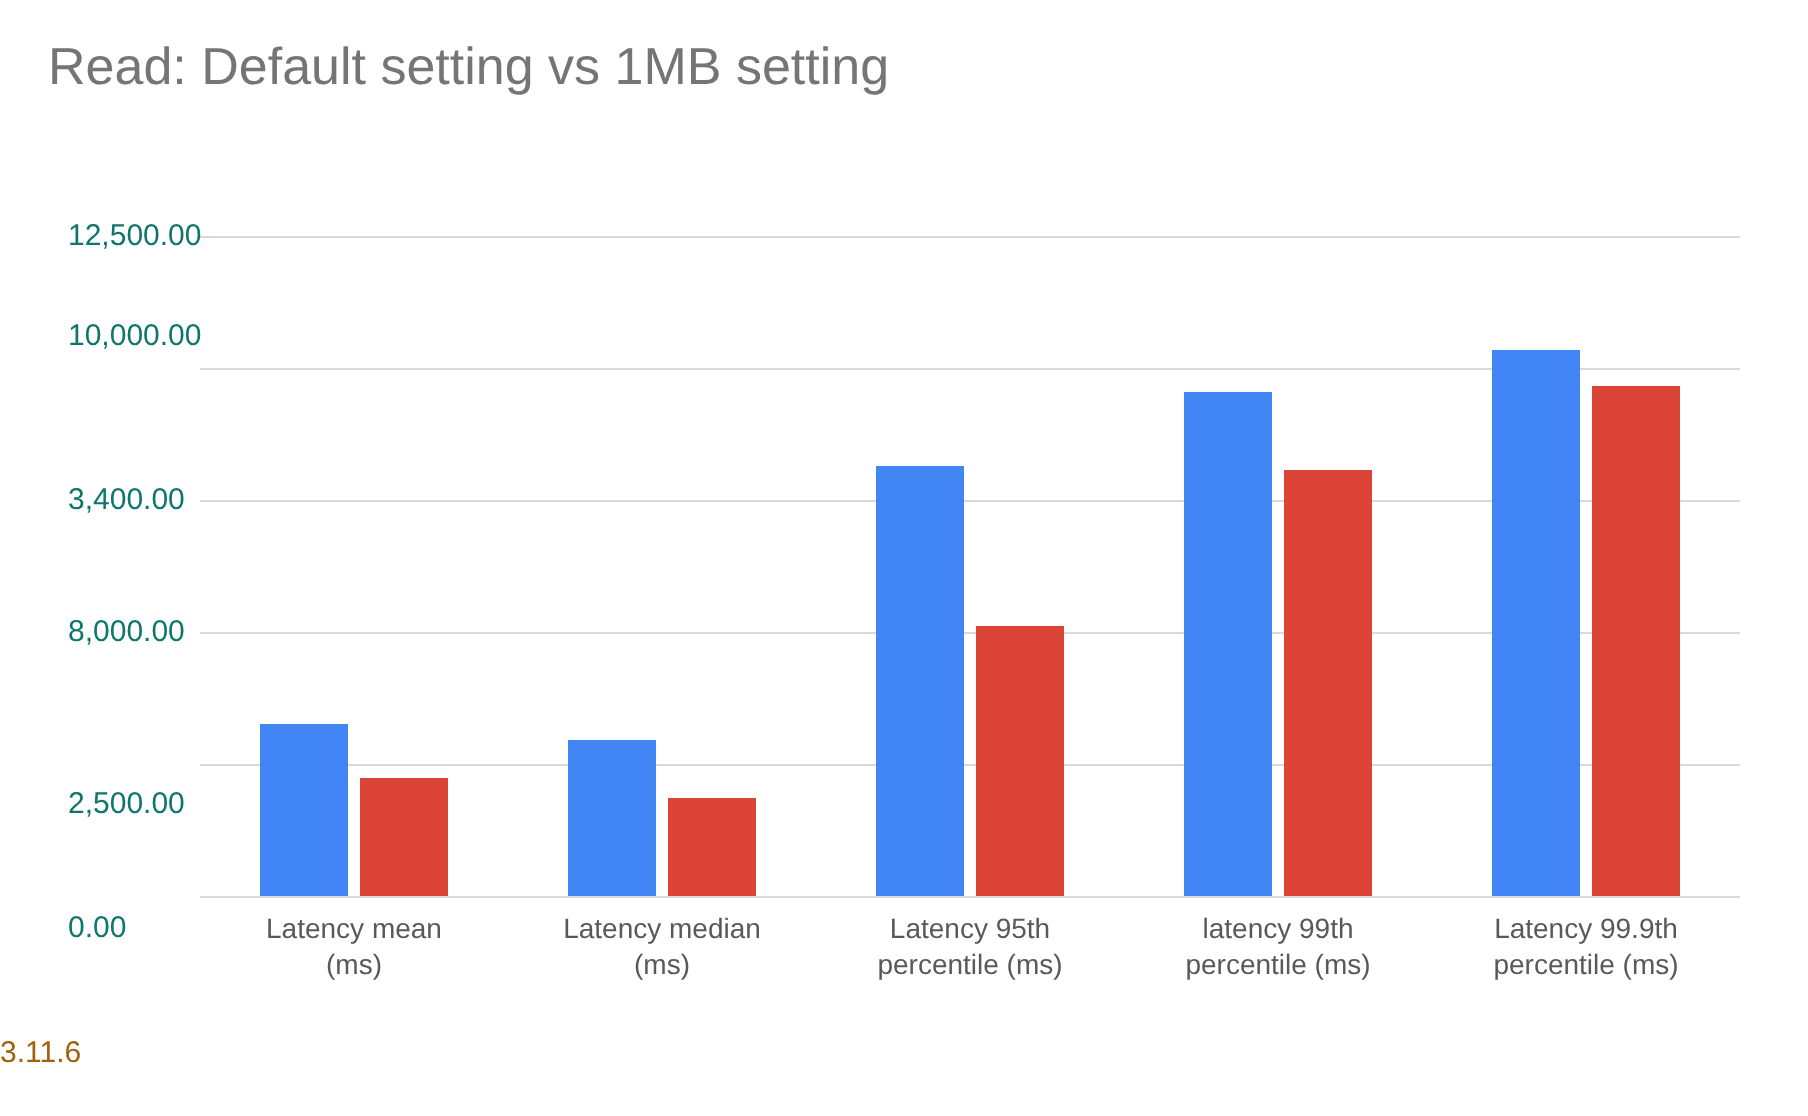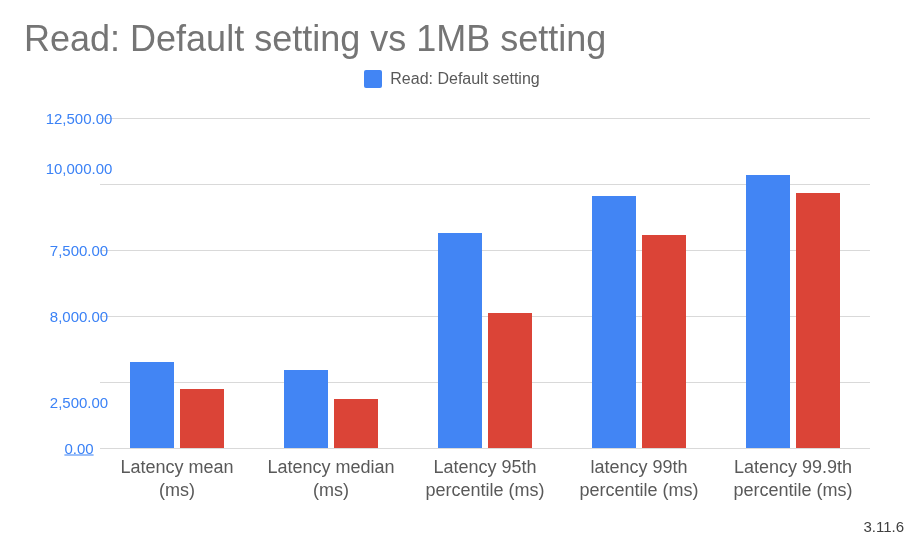--- a/index.html
+++ b/index.html
@@ -8,21 +8,21 @@
     width: 904px;
     height: 558px;
     background: #ffffff;
     font-family: Arial, Helvetica, sans-serif;
     position: relative;
   }
   .chart-title {
     position: absolute;
     left: 24px;
     top: 18px;
-    font-size: 36px;
+    font-size: 26px;
     color: #757575;
     font-weight: 400;
     text-align: right;
   }
   .legend {
     position: absolute;
     top: 70px;
     left: 0;
     width: 100%;
     display: flex;
@@ -43,23 +43,23 @@
   .grid-line {
     position: absolute;
     left: 0;
     width: 100%;
     border-top: 1px solid #d9d9d9;
   }
   .y-tick {
     position: absolute;
     right: 780px;
     width: 90px;
-    text-align: center;
+    text-align: left;
     font-size: 15px;
-    color: #3b82f6;
+    color: #0f766e;
     transform: translateY(-50%);
   }
   .bars {
     position: absolute;
     left: 0; bottom: 0;
     width: 100%; height: 100%;
     display: flex;
   }
   .group {
     flex: 1 1 0;
@@ -76,44 +76,40 @@
   .x-labels {
     position: absolute;
     left: 100px;
     top: 456px;
     width: 770px;
     display: flex;
   }
   .x-label {
     flex: 1 1 0;
     text-align: center;
-    font-size: 18px;
+    font-size: 14px;
     color: #595959;
     line-height: 1.25;
     padding: 0 4px;
   }
   .x-axis-title {
     position: absolute;
     width: 100%;
-    text-align: right;
+    text-align: left;
     top: 518px;
     font-size: 15px;
-    color: #404040;
+    color: #a16207;
   }
 </style>
 </head>
 <body>
 
 <div class="chart-title">Read: Default setting vs 1MB setting</div>
 
 <div class="legend">
-  <div class="legend-item">
-    <span class="swatch" style="background:#4285f4"></span>
-    <span>Read: Default setting</span>
-  </div>
 </div>
 
 <div class="plot" id="plot">
     <div class="grid-line" style="top: 330px;"></div>
     <div class="grid-line" style="top: 264px;"></div>
     <div class="grid-line" style="top: 198px;"></div>
     <div class="grid-line" style="top: 132px;"></div>
     <div class="grid-line" style="top: 66px;"></div>
     <div class="grid-line" style="top: 0px;"></div>
     <div class="bars">
@@ -143,18 +139,18 @@
 <div class="x-labels" id="xlabels">
     <div class="x-label">Latency mean<br>(ms)</div>
     <div class="x-label">Latency median<br>(ms)</div>
     <div class="x-label">Latency 95th<br>percentile (ms)</div>
     <div class="x-label">latency 99th<br>percentile (ms)</div>
     <div class="x-label">Latency 99.9th<br>percentile (ms)</div>
   </div>
 
 <div class="x-axis-title">3.11.6</div>
 
-<div class="y-tick" style="top: 448px; text-decoration: underline;">0.00</div>
+<div class="y-tick" style="top: 464px;">0.00</div>
 <div class="y-tick" style="top: 402px;">2,500.00</div>
 <div class="y-tick" style="top: 316px;">8,000.00</div>
-<div class="y-tick" style="top: 250px;">7,500.00</div>
+<div class="y-tick" style="top: 250px;">3,400.00</div>
 <div class="y-tick" style="top: 168px;">10,000.00</div>
 <div class="y-tick" style="top: 118px;">12,500.00</div>
 
 </body></html>

